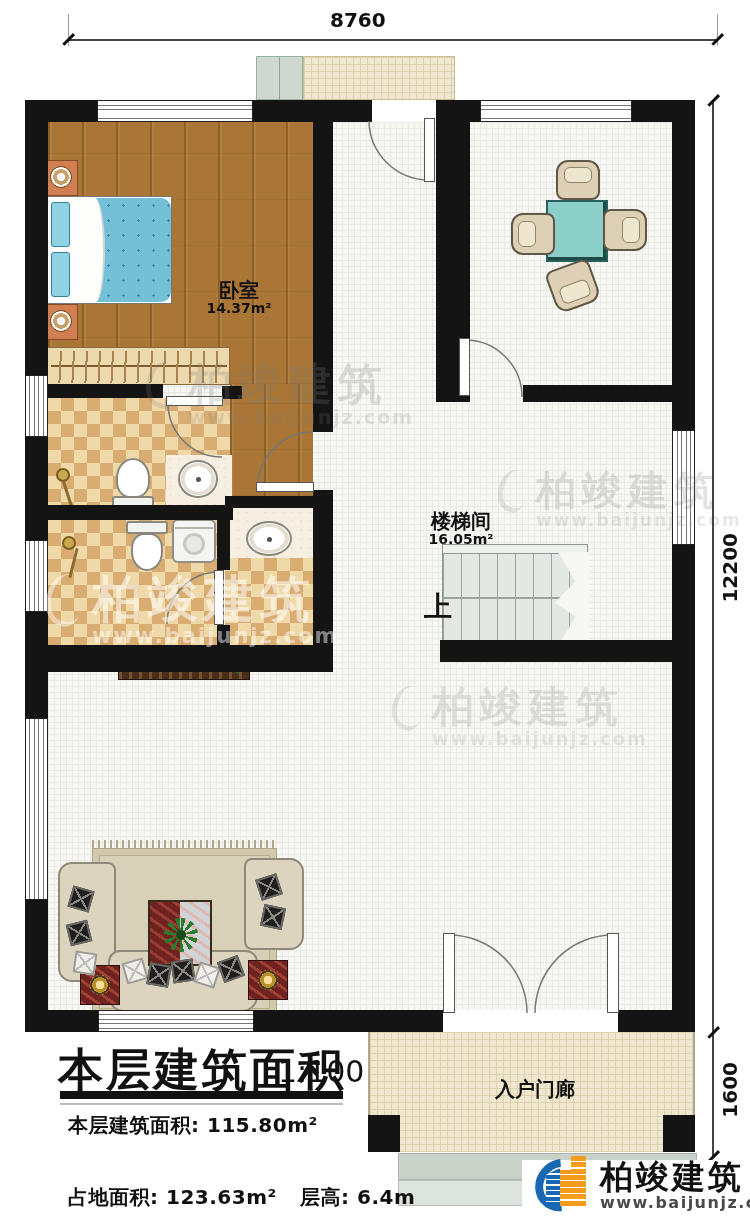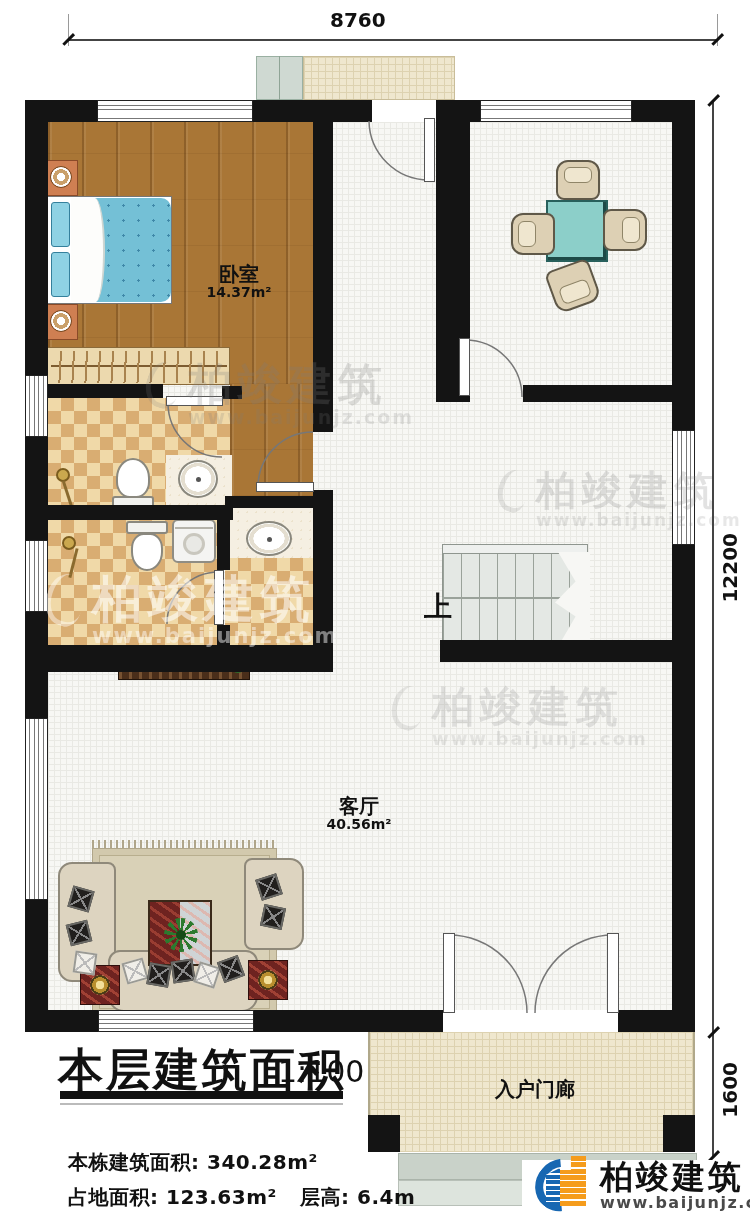--- a/index.html
+++ b/index.html
@@ -226,27 +226,27 @@
   <div class="lamp" style="left:90px;top:975px;width:20px;height:20px;"></div>
   <div class="lamp" style="left:258px;top:970px;width:20px;height:20px;"></div>
   <div class="f" style="left:148px;top:900px;width:64px;height:66px;border:2px solid #3a2a1a;z-index:8;
        background:linear-gradient(90deg,#6e2320 0 50%,#cfd4d6 50%);
        background-image:repeating-linear-gradient(35deg,rgba(255,120,90,.3) 0 3px,transparent 3px 9px),linear-gradient(90deg,#6e2320 0 50%,#cfd4d6 50%);">
     <div class="abs" style="left:14px;top:16px;width:34px;height:34px;border-radius:50%;background:repeating-conic-gradient(#2c7a2e 0deg 16deg,transparent 16deg 34deg);z-index:9;">
       <div class="abs" style="left:12px;top:12px;width:10px;height:10px;border-radius:50%;background:#174a18;"></div>
     </div>
   </div>
 
-  <div class="room-label" style="left:175px;top:263px;width:128px;">
+  <div class="room-label" style="left:175px;top:279px;width:128px;">
     <span class="rname">卧室</span>
     <span class="rarea">14.37m²</span>
   </div>
-  <div class="room-label" style="left:297px;top:795px;width:124px;">
-    <span class="rname">客厅</span>
-    <span class="rarea">40.56m²</span>
+  <div class="room-label" style="left:401px;top:510px;width:120px;">
+    <span class="rname">楼梯间</span>
+    <span class="rarea">16.05m²</span>
   </div>
   <div class="room-label" style="left:455px;top:1078px;width:160px;">
     <span class="rname">入户门廊</span>
   </div>
   <div class="abs" style="left:424px;top:588px;font-size:28px;font-weight:900;z-index:30;">上</div>
 
   <div class="wm" style="left:146px;top:362px;color:rgba(125,125,125,.24);">
     <div class="wm-icon" style="width:34px;height:46px;"></div>
     <div>
       <div class="t1" style="font-size:44px;">柏竣建筑</div>
@@ -288,21 +288,21 @@
   <div class="dimtxt vtxt" style="left:718px;top:533px;">12200</div>
 
   <div class="dimline" style="left:712px;top:1032px;width:1.5px;height:124px;"></div>
   <div class="tick" style="left:706px;top:1155px;"></div>
   <div class="dimtxt vtxt" style="left:718px;top:1062px;">1600</div>
 
   <div class="abs" style="left:58px;top:1040px;font-size:45px;font-weight:900;letter-spacing:3px;z-index:50;">本层建筑面积</div>
   <div class="abs" style="left:278px;top:1054px;font-size:30px;font-weight:400;z-index:50;">1:100</div>
   <div class="abs" style="left:60px;top:1091px;width:283px;height:8px;background:#111;z-index:50;"></div>
   <div class="abs" style="left:60px;top:1103px;width:283px;height:2px;background:#bbb;z-index:50;"></div>
-  <div class="stats" style="left:68px;top:1149px;">本栋建筑面积: 340.28m²</div>
+  <div class="stats" style="left:68px;top:1112px;">本层建筑面积: 115.80m²</div>
   <div class="stats" style="left:68px;top:1184px;">占地面积: 123.63m²</div>
   <div class="stats" style="left:300px;top:1184px;">层高: 6.4m</div>
 
   <div class="abs" style="left:522px;top:1160px;width:228px;height:60px;background:#fff;z-index:49;"></div>
   <div class="abs" style="left:534px;top:1152px;width:60px;height:66px;z-index:51;">
     <div class="abs" style="left:2px;top:6px;width:50px;height:54px;border-radius:50%;border:8px solid #1767b2;border-top-color:transparent;border-right-color:transparent;transform:rotate(40deg);"></div>
     <div class="abs" style="left:12px;top:16px;width:14px;height:38px;background:#1767b2;background-image:repeating-linear-gradient(0deg,transparent 0 4px,#fff 4px 5.5px);clip-path:polygon(0 18%,100% 0,100% 100%,0 100%);"></div>
     <div class="abs" style="left:26px;top:4px;width:26px;height:50px;background:#f59c1c;background-image:repeating-linear-gradient(0deg,transparent 0 5px,#fff 5px 6.5px);clip-path:polygon(0 28%,42% 28%,42% 0,100% 0,100% 100%,0 100%);"></div>
   </div>
   <div class="abs" style="left:600px;top:1160px;z-index:51;">

